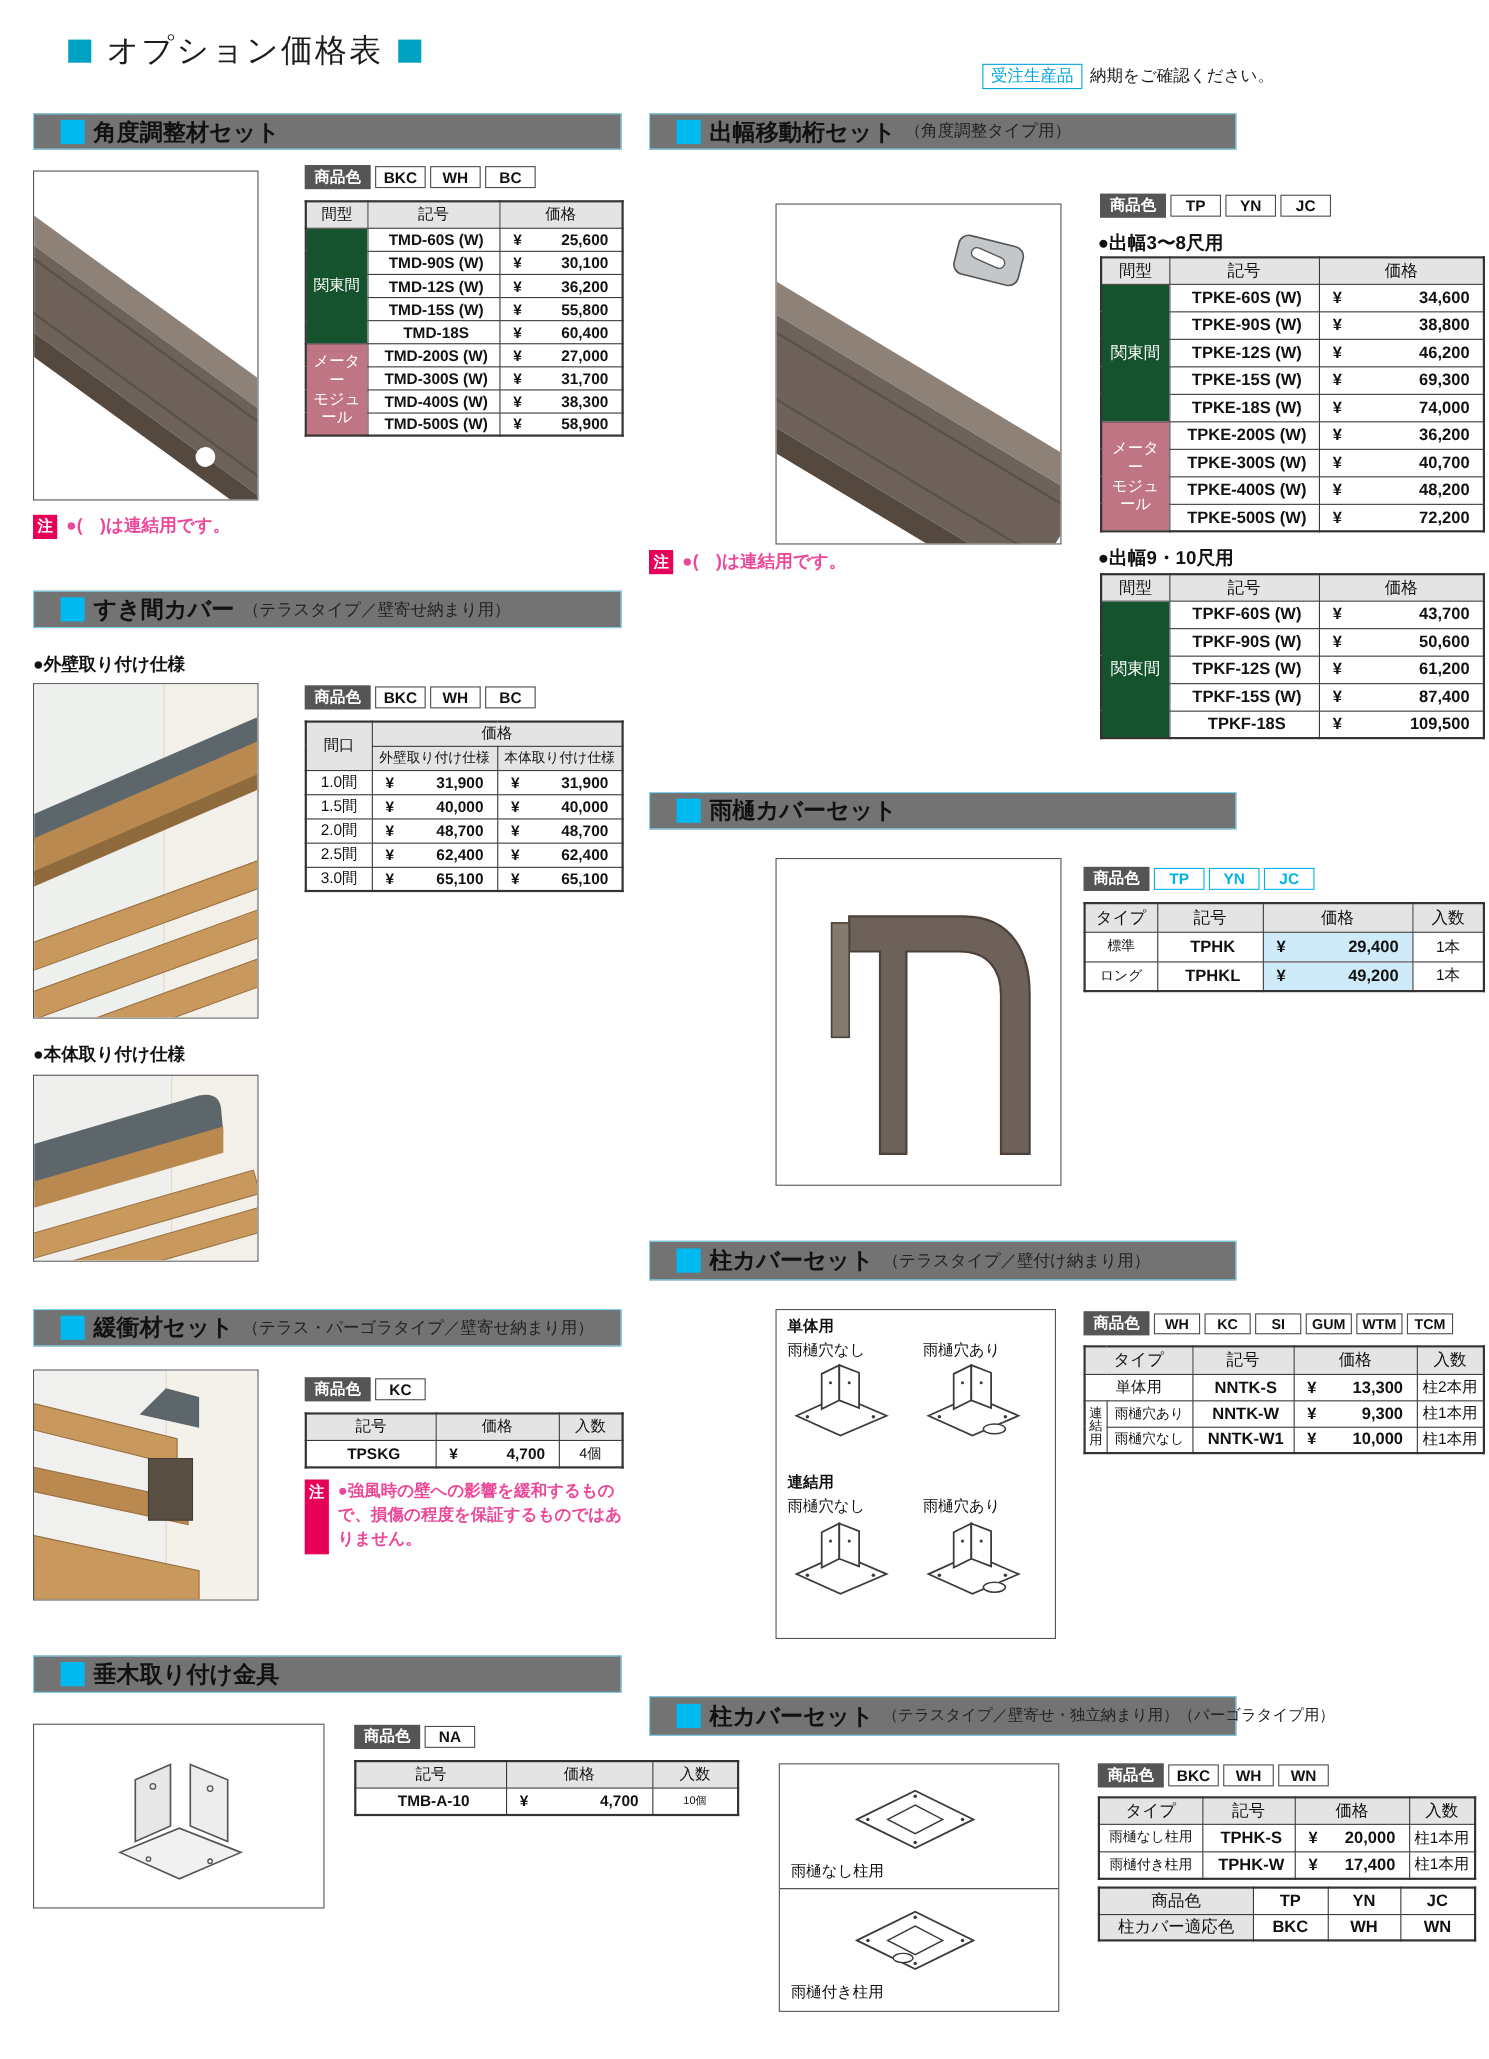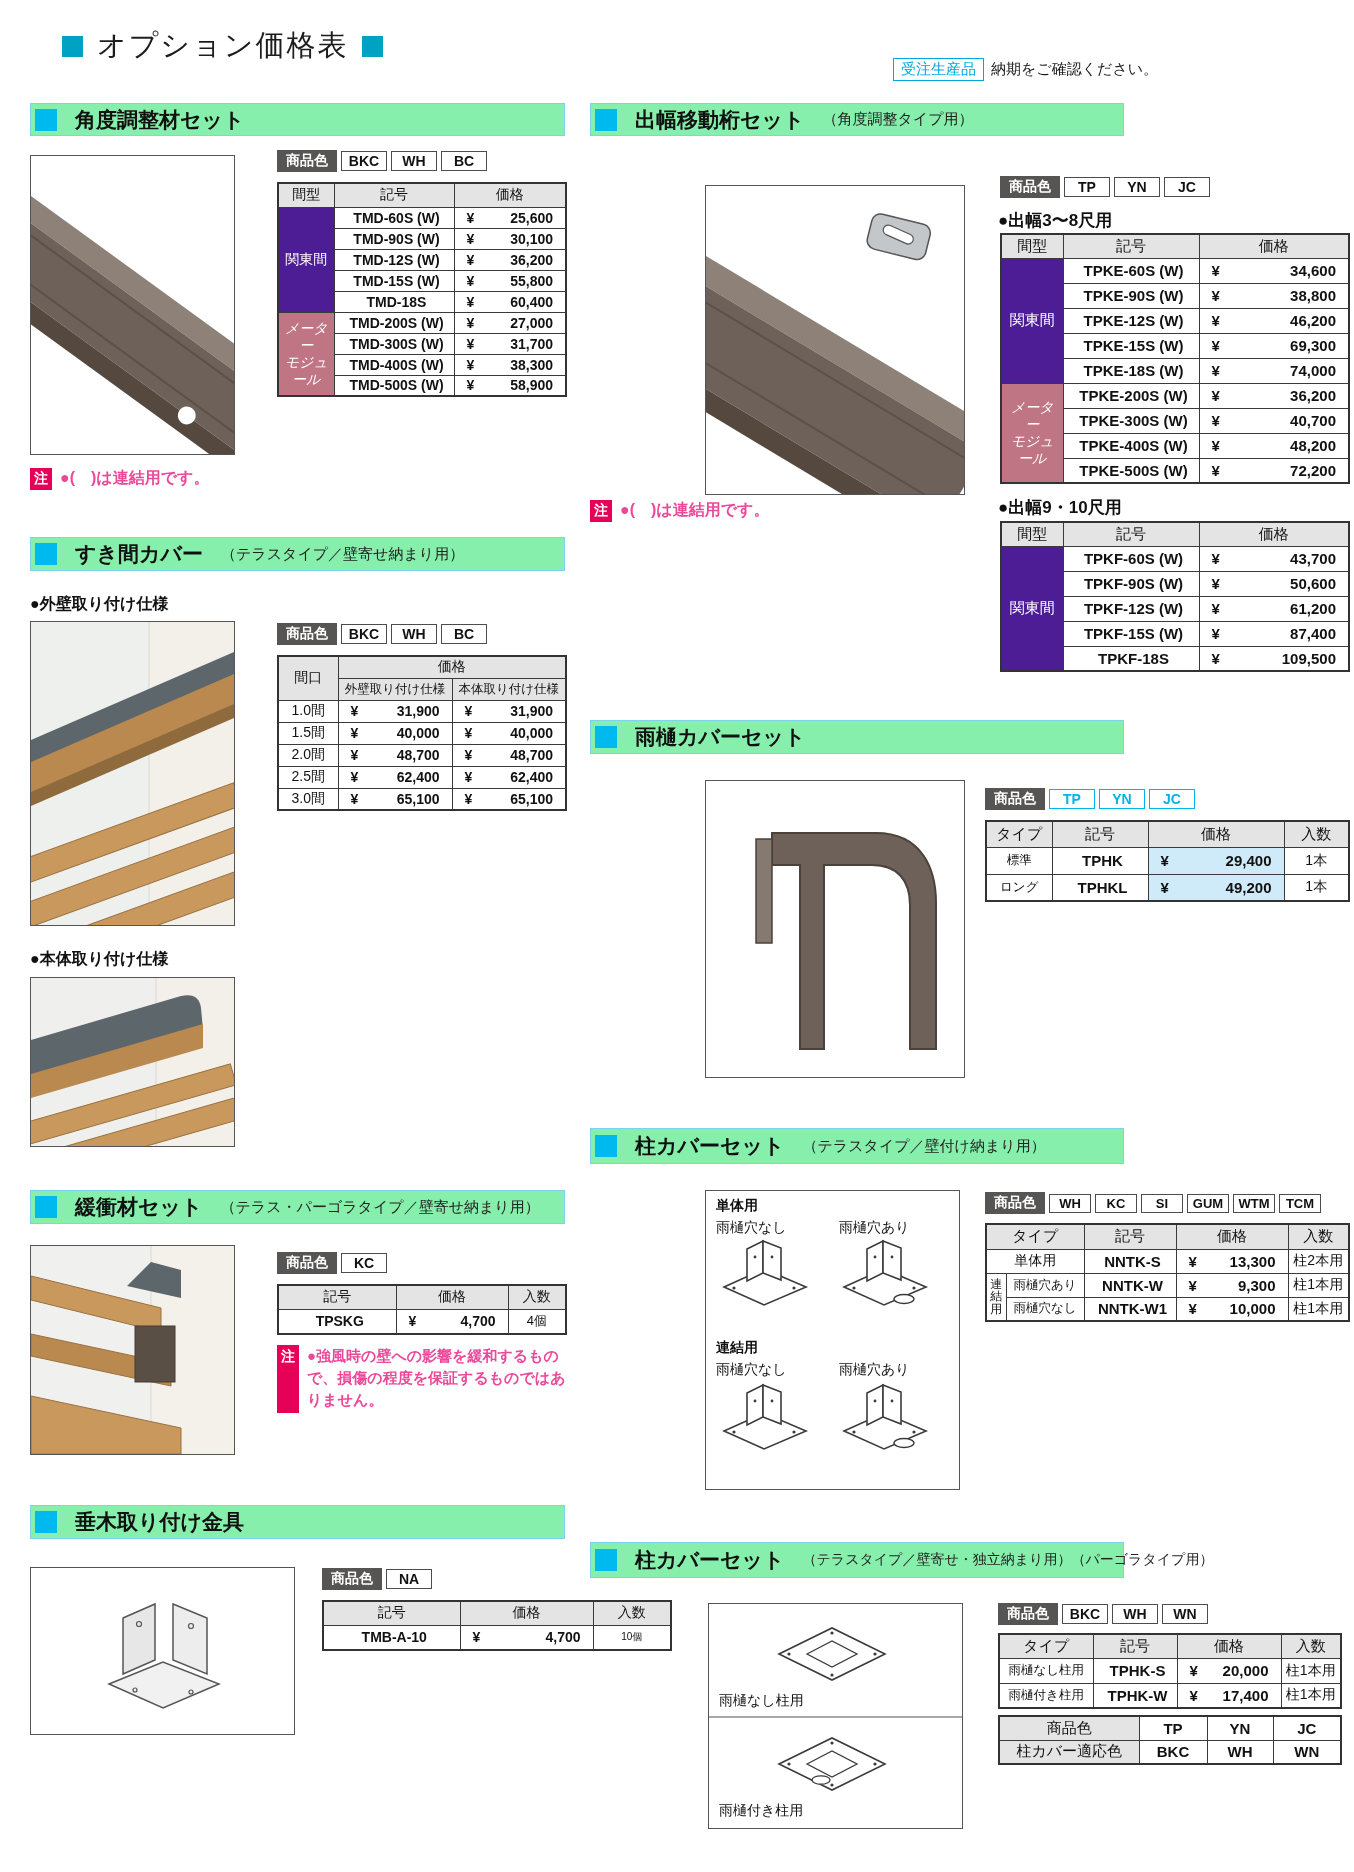--- a/index.html
+++ b/index.html
@@ -6,36 +6,36 @@
   body{font-family:"Liberation Sans","DejaVu Sans",sans-serif;color:#1a1a1a;}
   #page{position:relative;width:1354px;height:1872px;background:#fff;overflow:hidden;}
   .abs{position:absolute;}
   
   .main-title{position:absolute;left:30px;top:26px;display:flex;align-items:center;gap:14px;padding-left:32px;}
   .title-sq{width:21px;height:21px;background:#00a2c4;}
   .main-title h1{margin:0;font-size:29px;font-weight:normal;letter-spacing:2px;color:#1c1c1c;}
   .order-row{position:absolute;left:893px;top:58px;display:flex;align-items:center;gap:7px;font-size:15px;}
   .order-tag{border:1px solid #00a6dc;color:#00a6dc;padding:1px 7px;font-size:15px;}
   
-  .sec-bar{position:absolute;display:flex;align-items:center;gap:18px;background:#86efac;border:1px solid #7ed2ee;padding-left:4px;box-sizing:border-box;white-space:nowrap;}
+  .sec-bar{position:absolute;display:flex;align-items:center;gap:8px;background:#737373;border:1px solid #7ed2ee;padding-left:24px;box-sizing:border-box;white-space:nowrap;}
   .sec-sq{width:22px;height:22px;background:#00b9ef;flex:0 0 auto;}
   .sec-title{font-size:21px;font-weight:bold;color:#111;}
   .sec-sub{font-size:15px;color:#222;}
   
   .colors-row{position:absolute;display:flex;gap:4px;align-items:center;}
   .pc-label{background:#575454;color:#fff;font-size:14px;padding:2px 9px;font-weight:bold;}
   .tag{border:1px solid #4c4c4c;background:#fff;font-size:14px;font-weight:bold;min-width:46px;text-align:center;padding:1px 4px;box-sizing:border-box;color:#111;}
   .tag.cyan{border-color:#00b3e8;color:#00b3e8;}
   .tag.sm{min-width:42px;font-size:13px;padding:1px 2px;}
   
   table.pt{border-collapse:collapse;position:absolute;table-layout:fixed;background:#fff;border:2px solid #333;}
   .pt th,.pt td{border:1px solid #3a3a3a;font-size:14px;padding:0 3px;text-align:center;color:#111;box-sizing:border-box;overflow:hidden;}
   .pt th{background:#e4e4e4;font-weight:normal;}
-  .cell-navy{background:#4c1d95;color:#fff !important;}
-  .cell-rose{background:#bf7583;color:#fff !important;font-size:12px;line-height:1.2;font-style:italic;}
+  .cell-navy{background:#14532d;color:#fff !important;}
+  .cell-rose{background:#bf7583;color:#fff !important;font-size:12px;line-height:1.2;}
   .cell-rose span{display:block;}
   .sym{text-align:left;padding-left:8px !important;font-weight:bold;white-space:nowrap;}
   .pw{display:flex;justify-content:space-between;align-items:center;padding:0 9px;font-weight:bold;}
   .hl{background:#cfeaf8;}
   .qty{font-size:12px;}
   .subhd{font-size:12.5px !important;}
   .vert{font-size:12px !important;line-height:1.05;padding:0 1px !important;word-break:break-all;}
   .typec{font-size:12.5px !important;}
   
   .note-row{position:absolute;display:flex;gap:8px;align-items:flex-start;}

